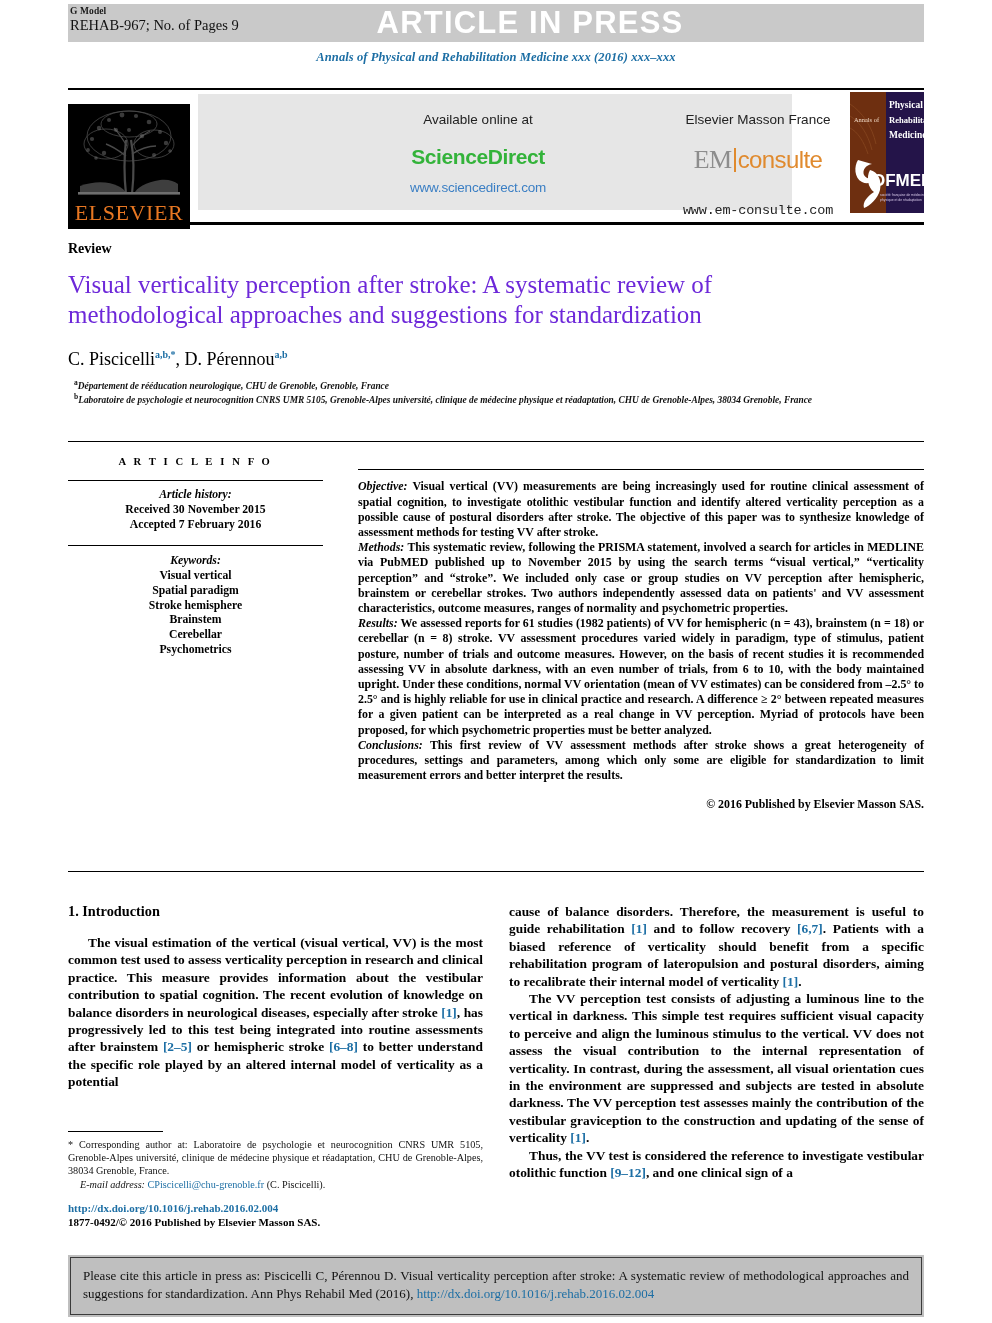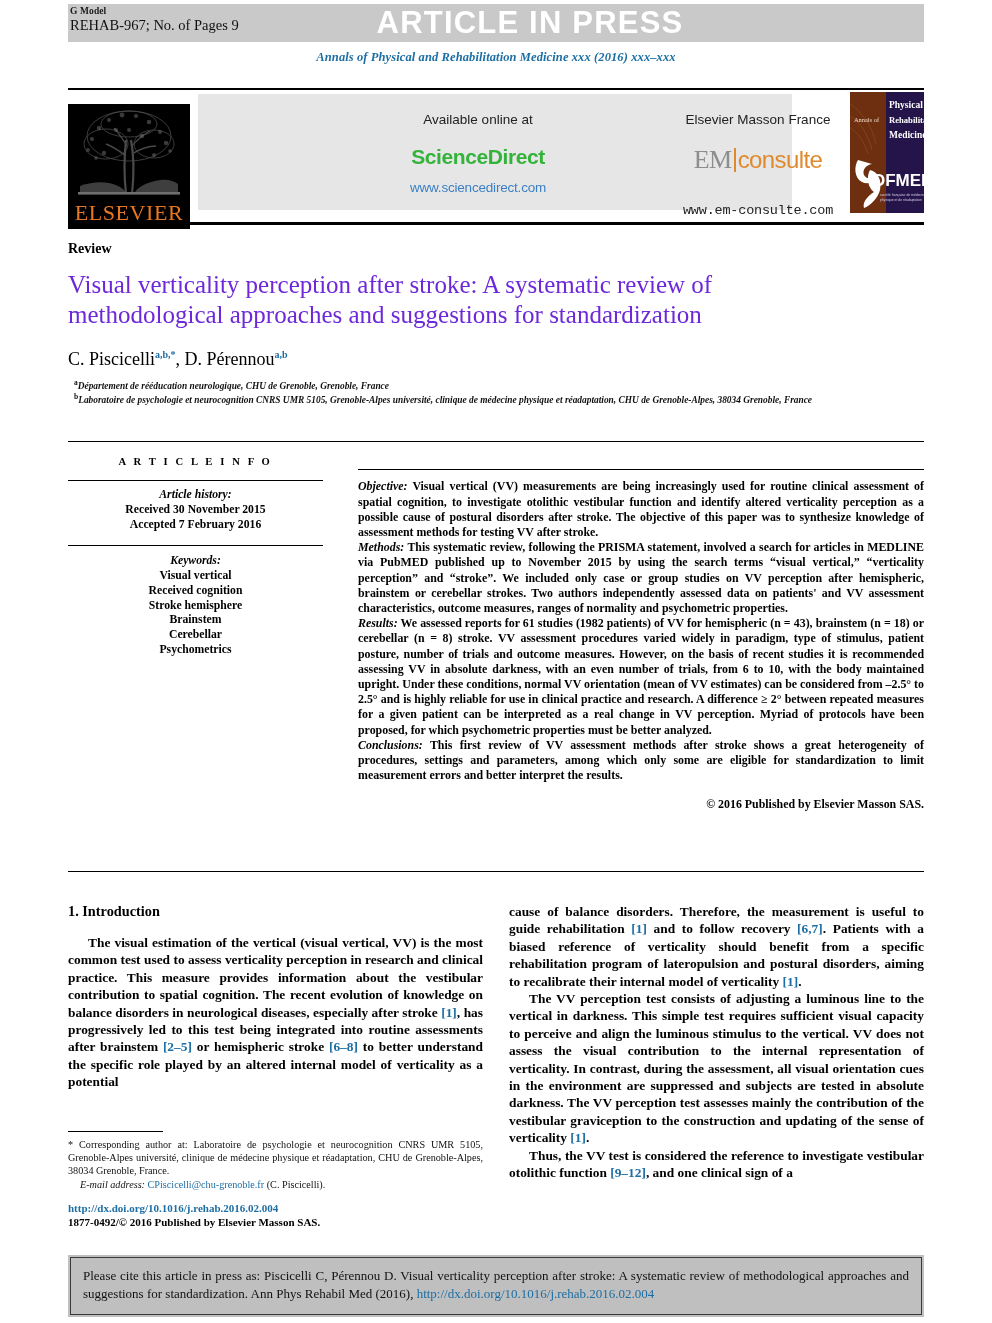--- a/index.html
+++ b/index.html
@@ -554,21 +554,21 @@
     <div class="thin-rule"></div>
     <div class="info-body">
       <div class="ital">Article history:</div>
       <div>Received 30 November 2015</div>
       <div>Accepted 7 February 2016</div>
     </div>
     <div class="thin-rule2"></div>
     <div class="info-body" style="margin-top:0">
       <div class="ital">Keywords:</div>
       <div>Visual vertical</div>
-      <div>Received cognition</div>
+      <div>Spatial paradigm</div>
       <div>Stroke hemisphere</div>
       <div>Brainstem</div>
       <div>Cerebellar</div>
       <div>Psychometrics</div>
     </div>
   </div>
 
   <div class="col-abs">
     <div class="thin-rule"></div>
     <div class="abs-body">

